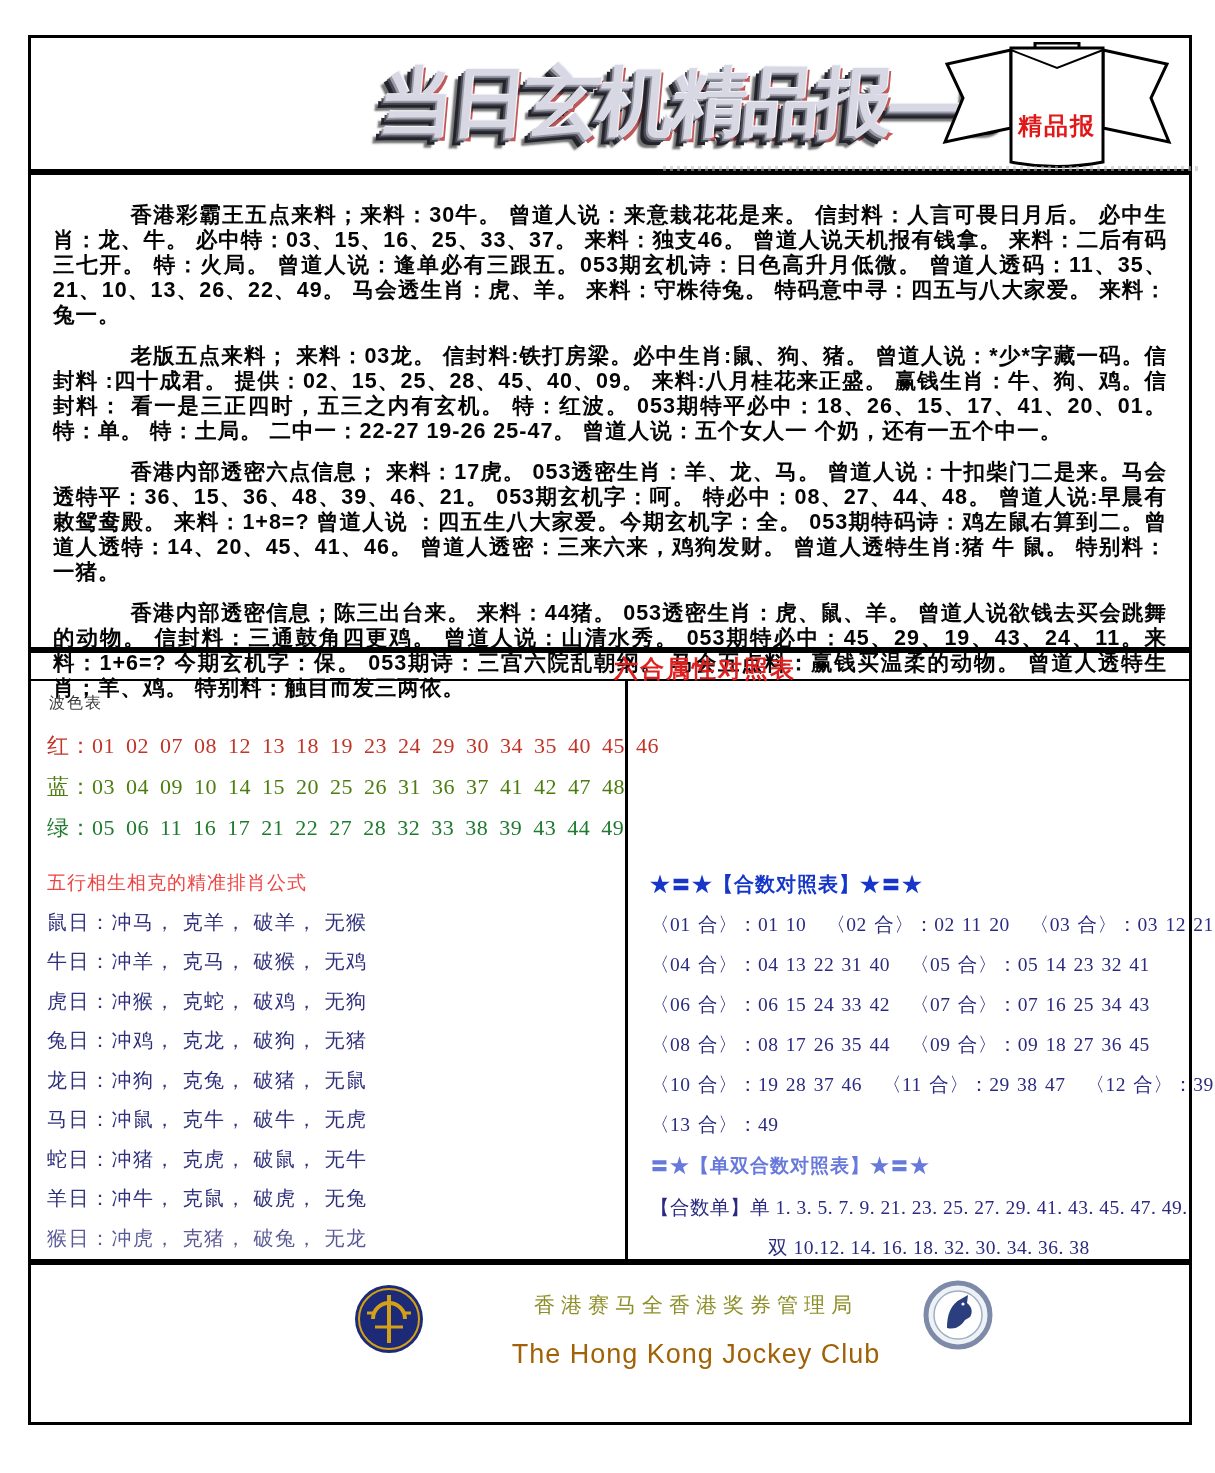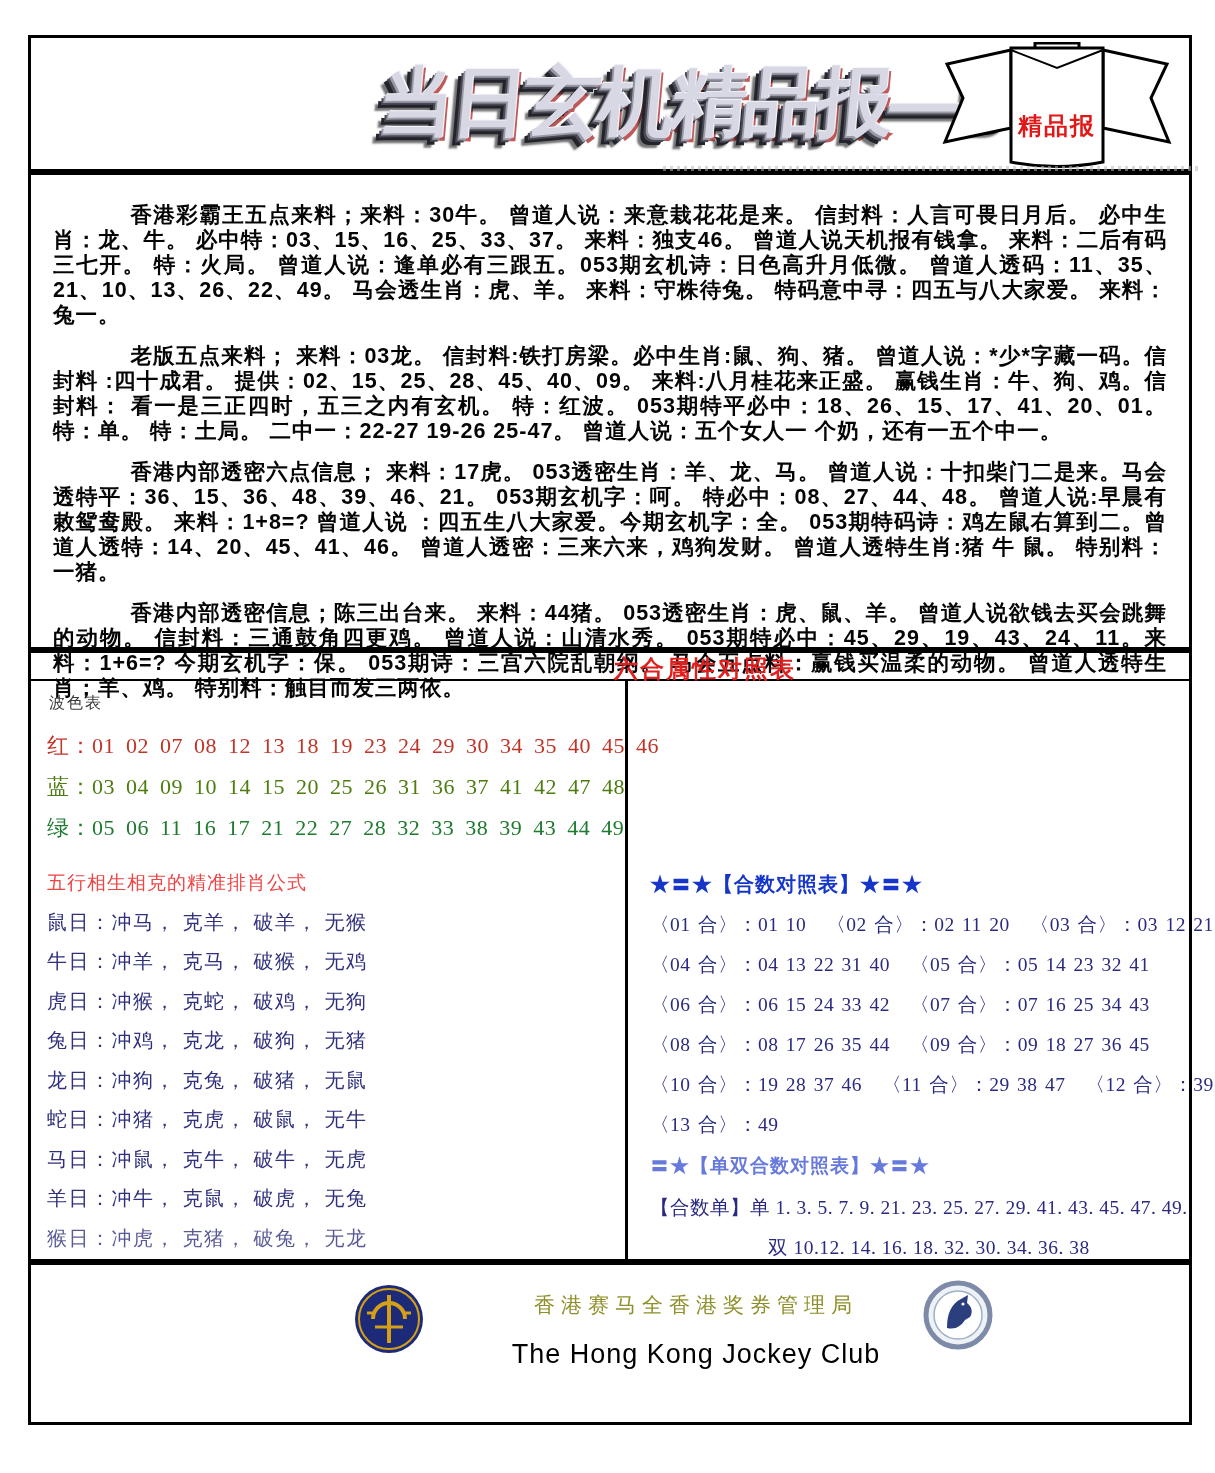--- a/index.html
+++ b/index.html
@@ -56,21 +56,21 @@
   .sum-l1{margin-top:15px;font-size:19.5px;color:#2a2a80;letter-spacing:.5px;white-space:nowrap;}
   .sum-l2{margin-top:13px;margin-left:118px;font-size:19.5px;color:#2a2a80;letter-spacing:.5px;white-space:nowrap;}
 
   
   .footer-box{height:163px;position:relative;}
   .logo{position:absolute;}
   .logo.left{left:322px;top:18px;}
   .logo.right{left:892px;top:15px;}
   .f-center{position:absolute;left:430px;top:26px;width:470px;text-align:center;}
   .f-cn{font-family:"Liberation Serif",serif;font-weight:normal;font-size:21px;color:#8f8f2a;letter-spacing:6px;}
-  .f-en{margin-top:20px;font-size:27px;color:#000000;letter-spacing:1px;}
+  .f-en{margin-top:20px;font-size:27px;color:#a16207;letter-spacing:1px;}
 </style>
 </head>
 <body>
 
 <div class="frame">
 
   <div class="box title-box">
     <div class="title3d">当日玄机精品报—B</div>
     <svg class="ribbon" viewBox="0 0 232 130">
 
@@ -104,22 +104,22 @@
         <div class="bose-title">波色表</div>
         <div class="color-row row-red">红：01 02 07 08 12 13 18 19 23 24 29 30 34 35 40 45 46</div>
         <div class="color-row row-blue">蓝：03 04 09 10 14 15 20 25 26 31 36 37 41 42 47 48</div>
         <div class="color-row row-green">绿：05 06 11 16 17 21 22 27 28 32 33 38 39 43 44 49</div>
         <div class="formula">五行相生相克的精准排肖公式</div>
         <div class="zodiac">鼠日：冲马， 克羊， 破羊， 无猴</div>
         <div class="zodiac">牛日：冲羊， 克马， 破猴， 无鸡</div>
         <div class="zodiac">虎日：冲猴， 克蛇， 破鸡， 无狗</div>
         <div class="zodiac">兔日：冲鸡， 克龙， 破狗， 无猪</div>
         <div class="zodiac">龙日：冲狗， 克兔， 破猪， 无鼠</div>
+        <div class="zodiac">马日：冲鼠， 克牛， 破牛， 无虎</div>
         <div class="zodiac">蛇日：冲猪， 克虎， 破鼠， 无牛</div>
-        <div class="zodiac">马日：冲鼠， 克牛， 破牛， 无虎</div>
         <div class="zodiac">羊日：冲牛， 克鼠， 破虎， 无兔</div>
         <div class="zodiac faded">猴日：冲虎， 克猪， 破兔， 无龙</div>
         <div class="zodiac">鸡日：冲兔， 克狗， 破龙， 无蛇</div>
         <div class="zodiac faded">狗日：冲龙， 克鸡， 破牛， 无马</div>
         <div class="zodiac">猪日：冲蛇， 克猴， 破马， 无羊</div>
       </div>
       <div class="col-right">
 
         <div class="r-header1">★〓★【合数对照表】★〓★</div>
         <div class="he-row">〈01 合〉：01 10　〈02 合〉：02 11 20　〈03 合〉：03 12 21 30</div>

